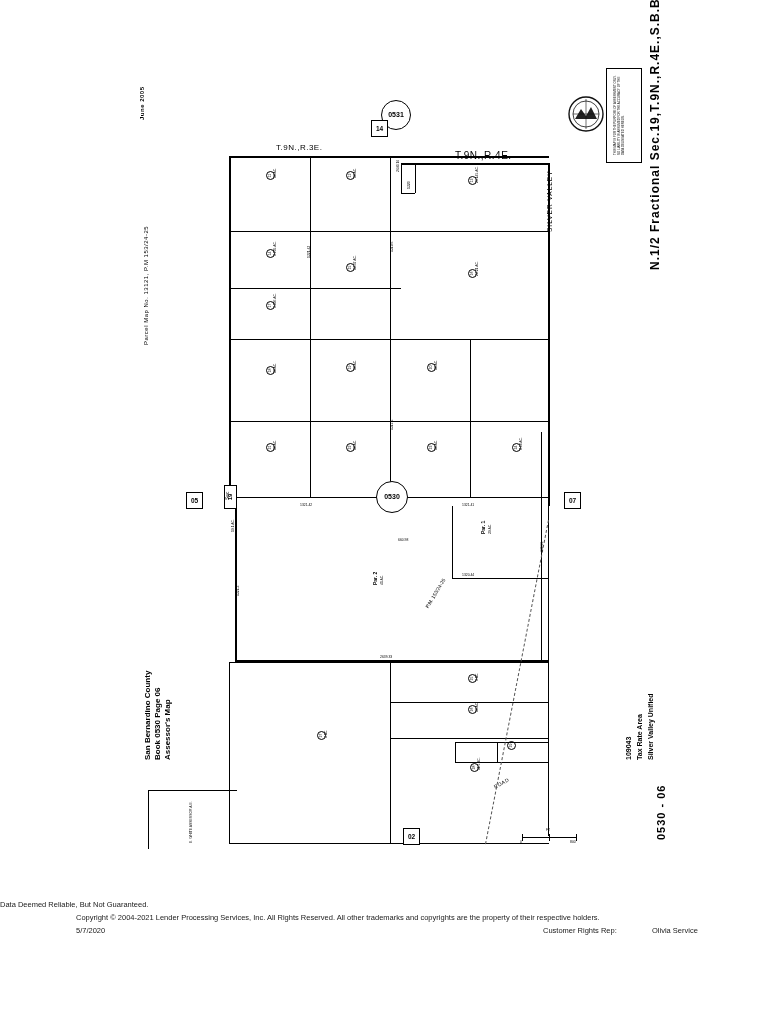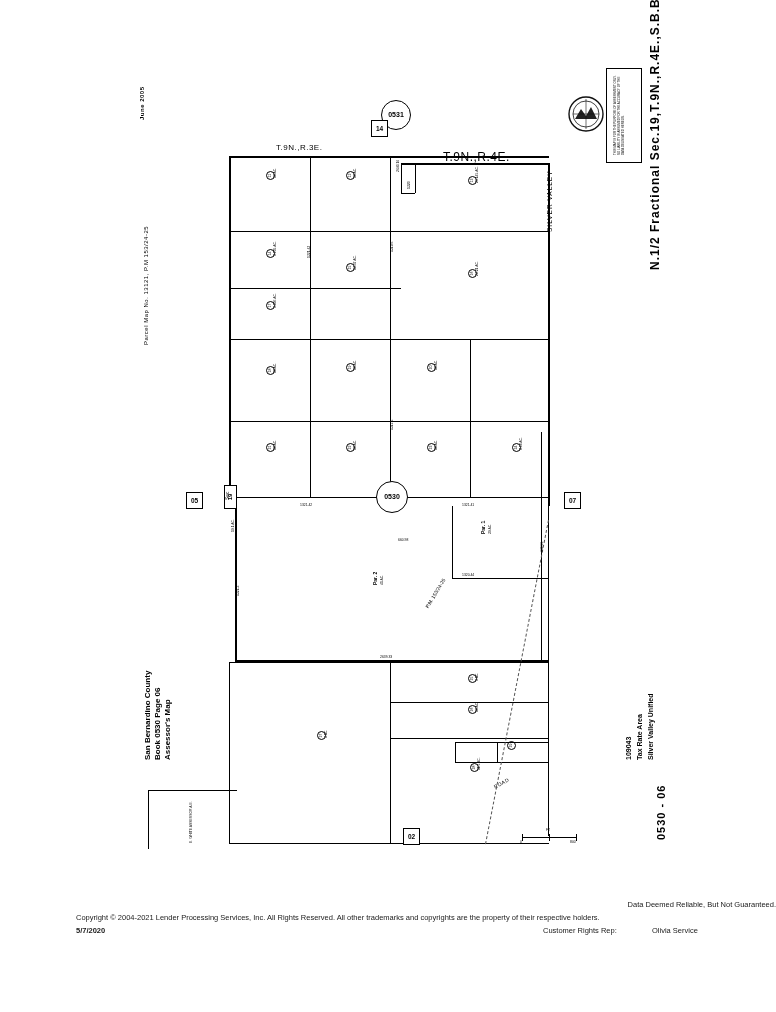--- a/index.html
+++ b/index.html
@@ -123,25 +123,25 @@
 
   
   #footer {
     position: absolute;
     left: 0;
     top: 900px;
     width: 776px;
     font-size: 7.5px;
     color: #1a1a1a;
   }
-  #footer .center { text-align: right; }
+  #footer .center { text-align: left; }
   #footer .row { position: relative; height: 13px; }
   #footer .left { position: absolute; left: 76px; }
   #footer .right { position: absolute; left: 543px; }
-  #footer .date { position: absolute; left: 76px; font-weight: bold; }
+  #footer .date { position: absolute; left: 76px; }
   #footer .rep-name { position: absolute; left: 652px; }
 
   
   #scalebar {
     position: absolute;
     left: 522px;
     top: 834px;
     width: 58px;
     height: 10px;
   }
@@ -217,21 +217,21 @@
     <div class="ln h1" style="left:390px; top:702px; width:158px;"></div>
     <div class="ln h1" style="left:390px; top:738px; width:158px;"></div>
     <div class="ln h1" style="left:455px; top:742px; width:93px;"></div>
     <div class="ln v1" style="left:455px; top:742px; height:20px;"></div>
     <div class="ln h1" style="left:455px; top:762px; width:93px;"></div>
     <div class="ln v1" style="left:497px; top:742px; height:20px;"></div>
 
     <div style="position:absolute; left:548px; top:520px; width:1px; height:330px; border-left:1px dashed #555; transform: rotate(11deg); transform-origin: top left;"></div>
 
     <div class="abs" style="left:276px; top:143px; font-size:8px; letter-spacing:.5px;">T.9N.,R.3E.</div>
-    <div class="abs" style="left:443px; top:150px; font-size:12px; letter-spacing:.5px;">T.9N.,R.4E.</div>
+    <div class="abs" style="left:455px; top:150px; font-size:10px; letter-spacing:.5px;">T.9N.,R.4E.</div>
 
     <div class="abs rot90" style="left:546px; top:232px; font-size:6.5px; letter-spacing:1px;">SILVER VALLEY</div>
 
     <div class="abs" style="left:493px; top:780px; font-size:5px; letter-spacing:.6px; transform:rotate(-28deg);">ROAD</div>
 
     <div id="sec-title" class="rot90">N.1/2 Fractional  Sec.19,T.9N.,R.4E.,S.B.B.&amp;M.</div>
 
     <div class="node" style="left:381px; top:100px; width:28px; height:28px; line-height:28px;">0531</div>
     <div class="node" style="left:376px; top:481px; width:30px; height:30px; line-height:30px;">0530</div>
 

